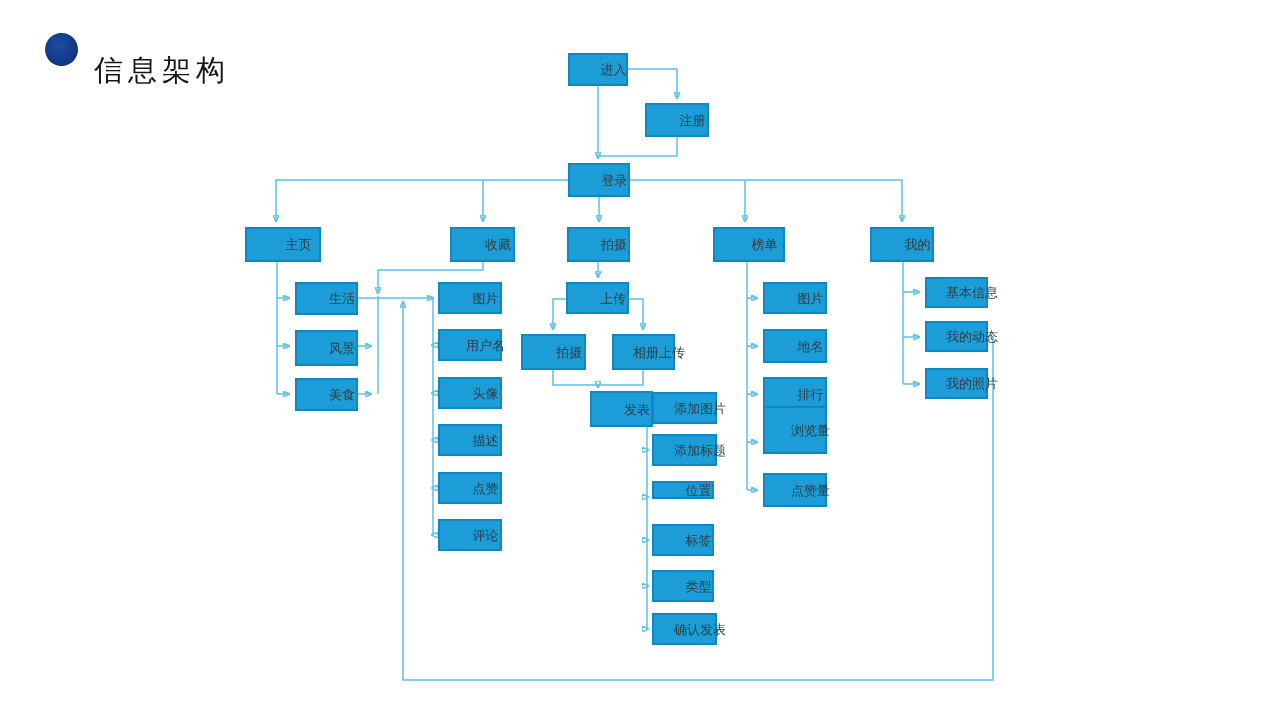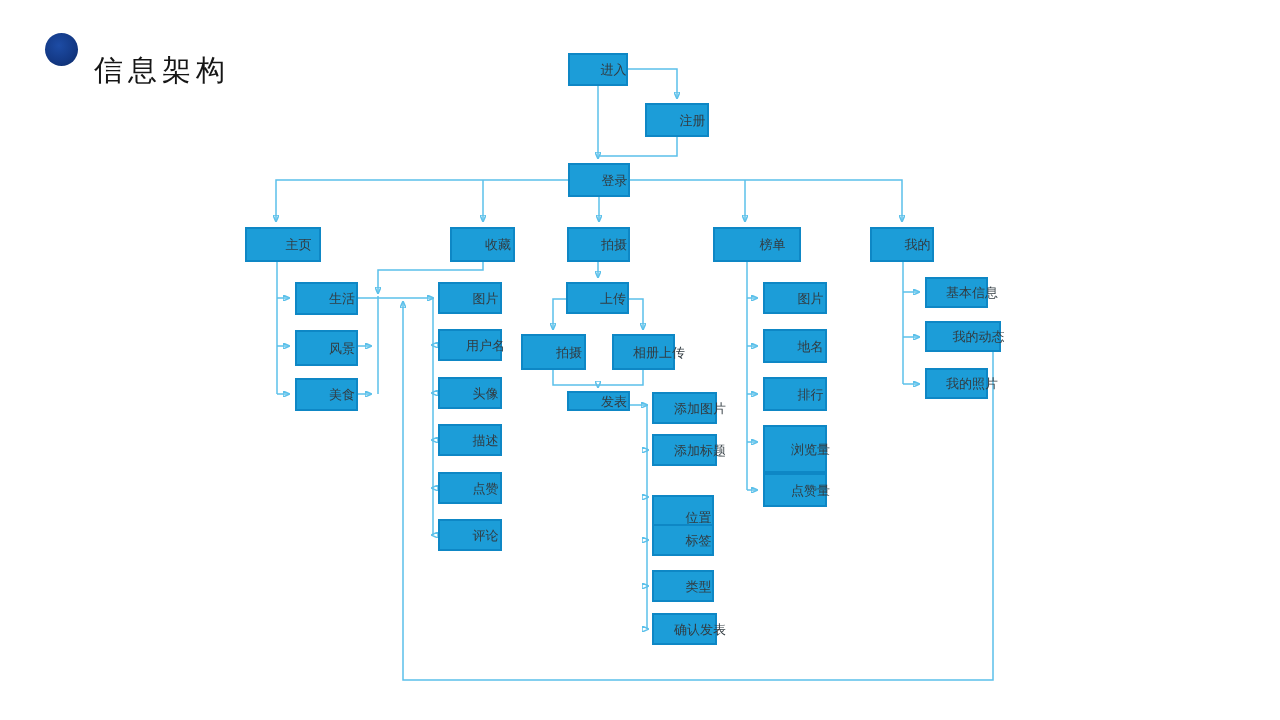--- a/index.html
+++ b/index.html
@@ -114,21 +114,21 @@
 
   <div class="node" style="left:245px;top:227px;width:76px;height:35px">
       <span>主页</span>
     </div>
   <div class="node" style="left:450px;top:227px;width:65px;height:35px">
       <span>收藏</span>
     </div>
   <div class="node" style="left:567px;top:227px;width:63px;height:35px">
       <span>拍摄</span>
     </div>
-  <div class="node" style="left:713px;top:227px;width:88px;height:35px">
+  <div class="node" style="left:713px;top:227px;width:72px;height:35px">
       <span>榜单</span>
     </div>
   <div class="node" style="left:870px;top:227px;width:64px;height:35px">
       <span>我的</span>
     </div>
 
   <div class="node" style="left:295px;top:282px;width:63px;height:33px">
       <span>生活</span>
     </div>
   <div class="node" style="left:295px;top:330px;width:63px;height:36px">
@@ -159,31 +159,31 @@
 
   <div class="node" style="left:566px;top:282px;width:63px;height:32px">
       <span>上传</span>
     </div>
   <div class="node" style="left:521px;top:334px;width:65px;height:36px">
       <span>拍摄</span>
     </div>
   <div class="node" style="left:612px;top:334px;width:63px;height:36px">
       <span>相册上传</span>
     </div>
-  <div class="node" style="left:567px;top:391px;width:63px;height:20px">
+  <div class="node" style="left:590px;top:391px;width:63px;height:36px">
       <span>发表</span>
     </div>
 
   <div class="node" style="left:652px;top:392px;width:65px;height:32px">
       <span>添加图片</span>
     </div>
   <div class="node" style="left:652px;top:434px;width:65px;height:32px">
       <span>添加标题</span>
     </div>
-  <div class="node" style="left:652px;top:495px;width:62px;height:44px">
+  <div class="node" style="left:652px;top:481px;width:62px;height:18px">
       <span>位置</span>
     </div>
   <div class="node" style="left:652px;top:524px;width:62px;height:32px">
       <span>标签</span>
     </div>
   <div class="node" style="left:652px;top:570px;width:62px;height:32px">
       <span>类型</span>
     </div>
   <div class="node" style="left:652px;top:613px;width:65px;height:32px">
       <span>确认发表</span>
@@ -191,30 +191,30 @@
 
   <div class="node" style="left:763px;top:282px;width:64px;height:32px">
       <span>图片</span>
     </div>
   <div class="node" style="left:763px;top:329px;width:64px;height:34px">
       <span>地名</span>
     </div>
   <div class="node" style="left:763px;top:377px;width:64px;height:34px">
       <span>排行</span>
     </div>
-  <div class="node" style="left:763px;top:425px;width:64px;height:48px">
+  <div class="node" style="left:763px;top:406px;width:64px;height:48px">
       <span>浏览量</span>
     </div>
   <div class="node" style="left:763px;top:473px;width:64px;height:34px">
       <span>点赞量</span>
     </div>
 
   <div class="node" style="left:925px;top:277px;width:63px;height:31px">
       <span>基本信息</span>
     </div>
-  <div class="node" style="left:925px;top:321px;width:76px;height:31px">
+  <div class="node" style="left:925px;top:321px;width:63px;height:31px">
       <span>我的动态</span>
     </div>
   <div class="node" style="left:925px;top:368px;width:63px;height:31px">
       <span>我的照片</span>
     </div>
 
 </div>
 
 </body></html>

